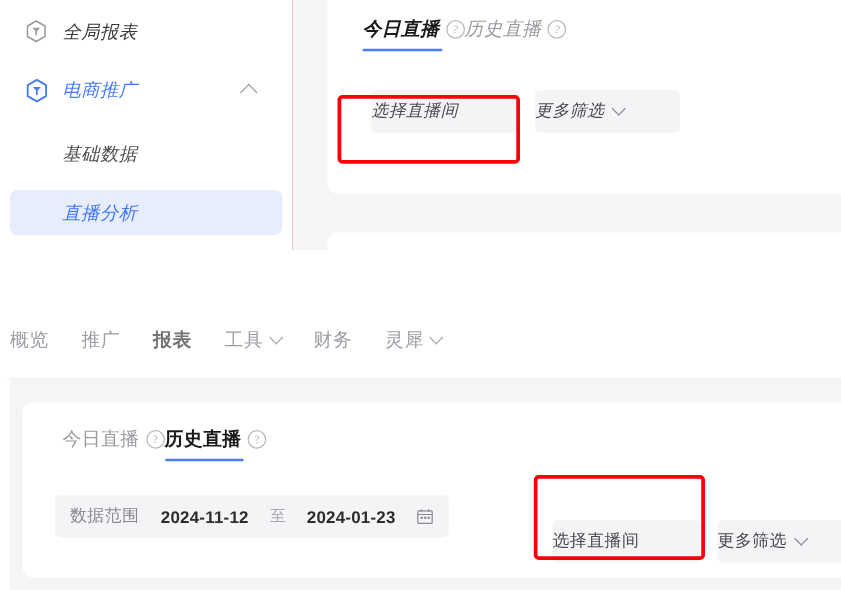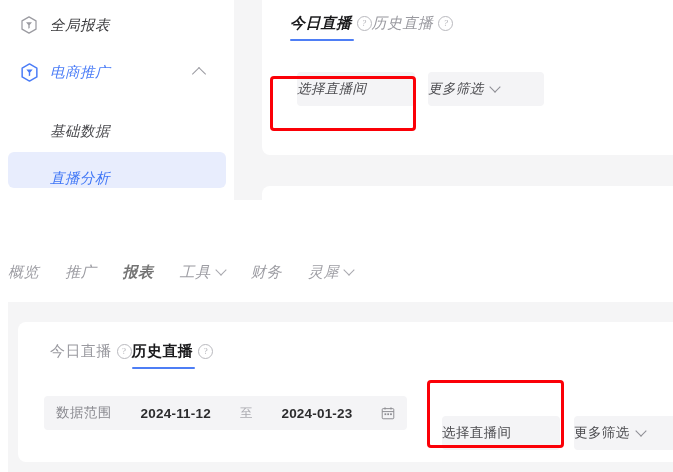--- a/index.html
+++ b/index.html
@@ -56,21 +56,20 @@
   }
   .side-label {
     font-size: 14.5px;
     letter-spacing: 0.5px;
     white-space: nowrap;
   }
   .side-row.lvl1 .side-label { color: #3a3a3c; }
   .side-row.lvl1.active-parent .side-label { color: #4a7cf7; }
   .side-row.child {
     padding-left: 42px;
-    align-items: flex-end;
   }
   .side-row.child .side-label { color: #4a4a4e; }
   .side-row.child.selected {
     background: #e8edfd;
   }
   .side-row.child.selected .side-label { color: #3f76f6; }
   .chev-up {
     position: absolute;
     right: 22px;
     top: 50%;
@@ -186,21 +185,20 @@
     box-sizing: border-box;
   }
   .nav-item {
     display: flex;
     align-items: center;
     gap: 6px;
     font-size: 15px;
     color: #9d9da3;
     letter-spacing: 0.6px;
     white-space: nowrap;
-    font-style: italic;
   }
   .nav-item.active {
     color: #737373;
     font-weight: bold;
   }
   .nav-chev {
     width: 7px; height: 7px;
     border-right: 1.4px solid #a8a8ae;
     border-bottom: 1.4px solid #a8a8ae;
     transform: translateY(-2px) rotate(45deg);
@@ -230,21 +228,21 @@
   
   #daterange {
     position: absolute;
     left: 44px; top: 396px;
     height: 34px;
     background: #f4f4f6;
     border-radius: 4px;
     display: flex;
     align-items: center;
     padding: 0 12px;
-    gap: 29px;
+    gap: 17px;
     box-sizing: border-box;
   }
   .dr-label {
     font-size: 13.5px;
     color: #8a8a90;
     letter-spacing: 0.4px;
     white-space: nowrap;
   }
   .dr-date {
     font-size: 13.5px;

